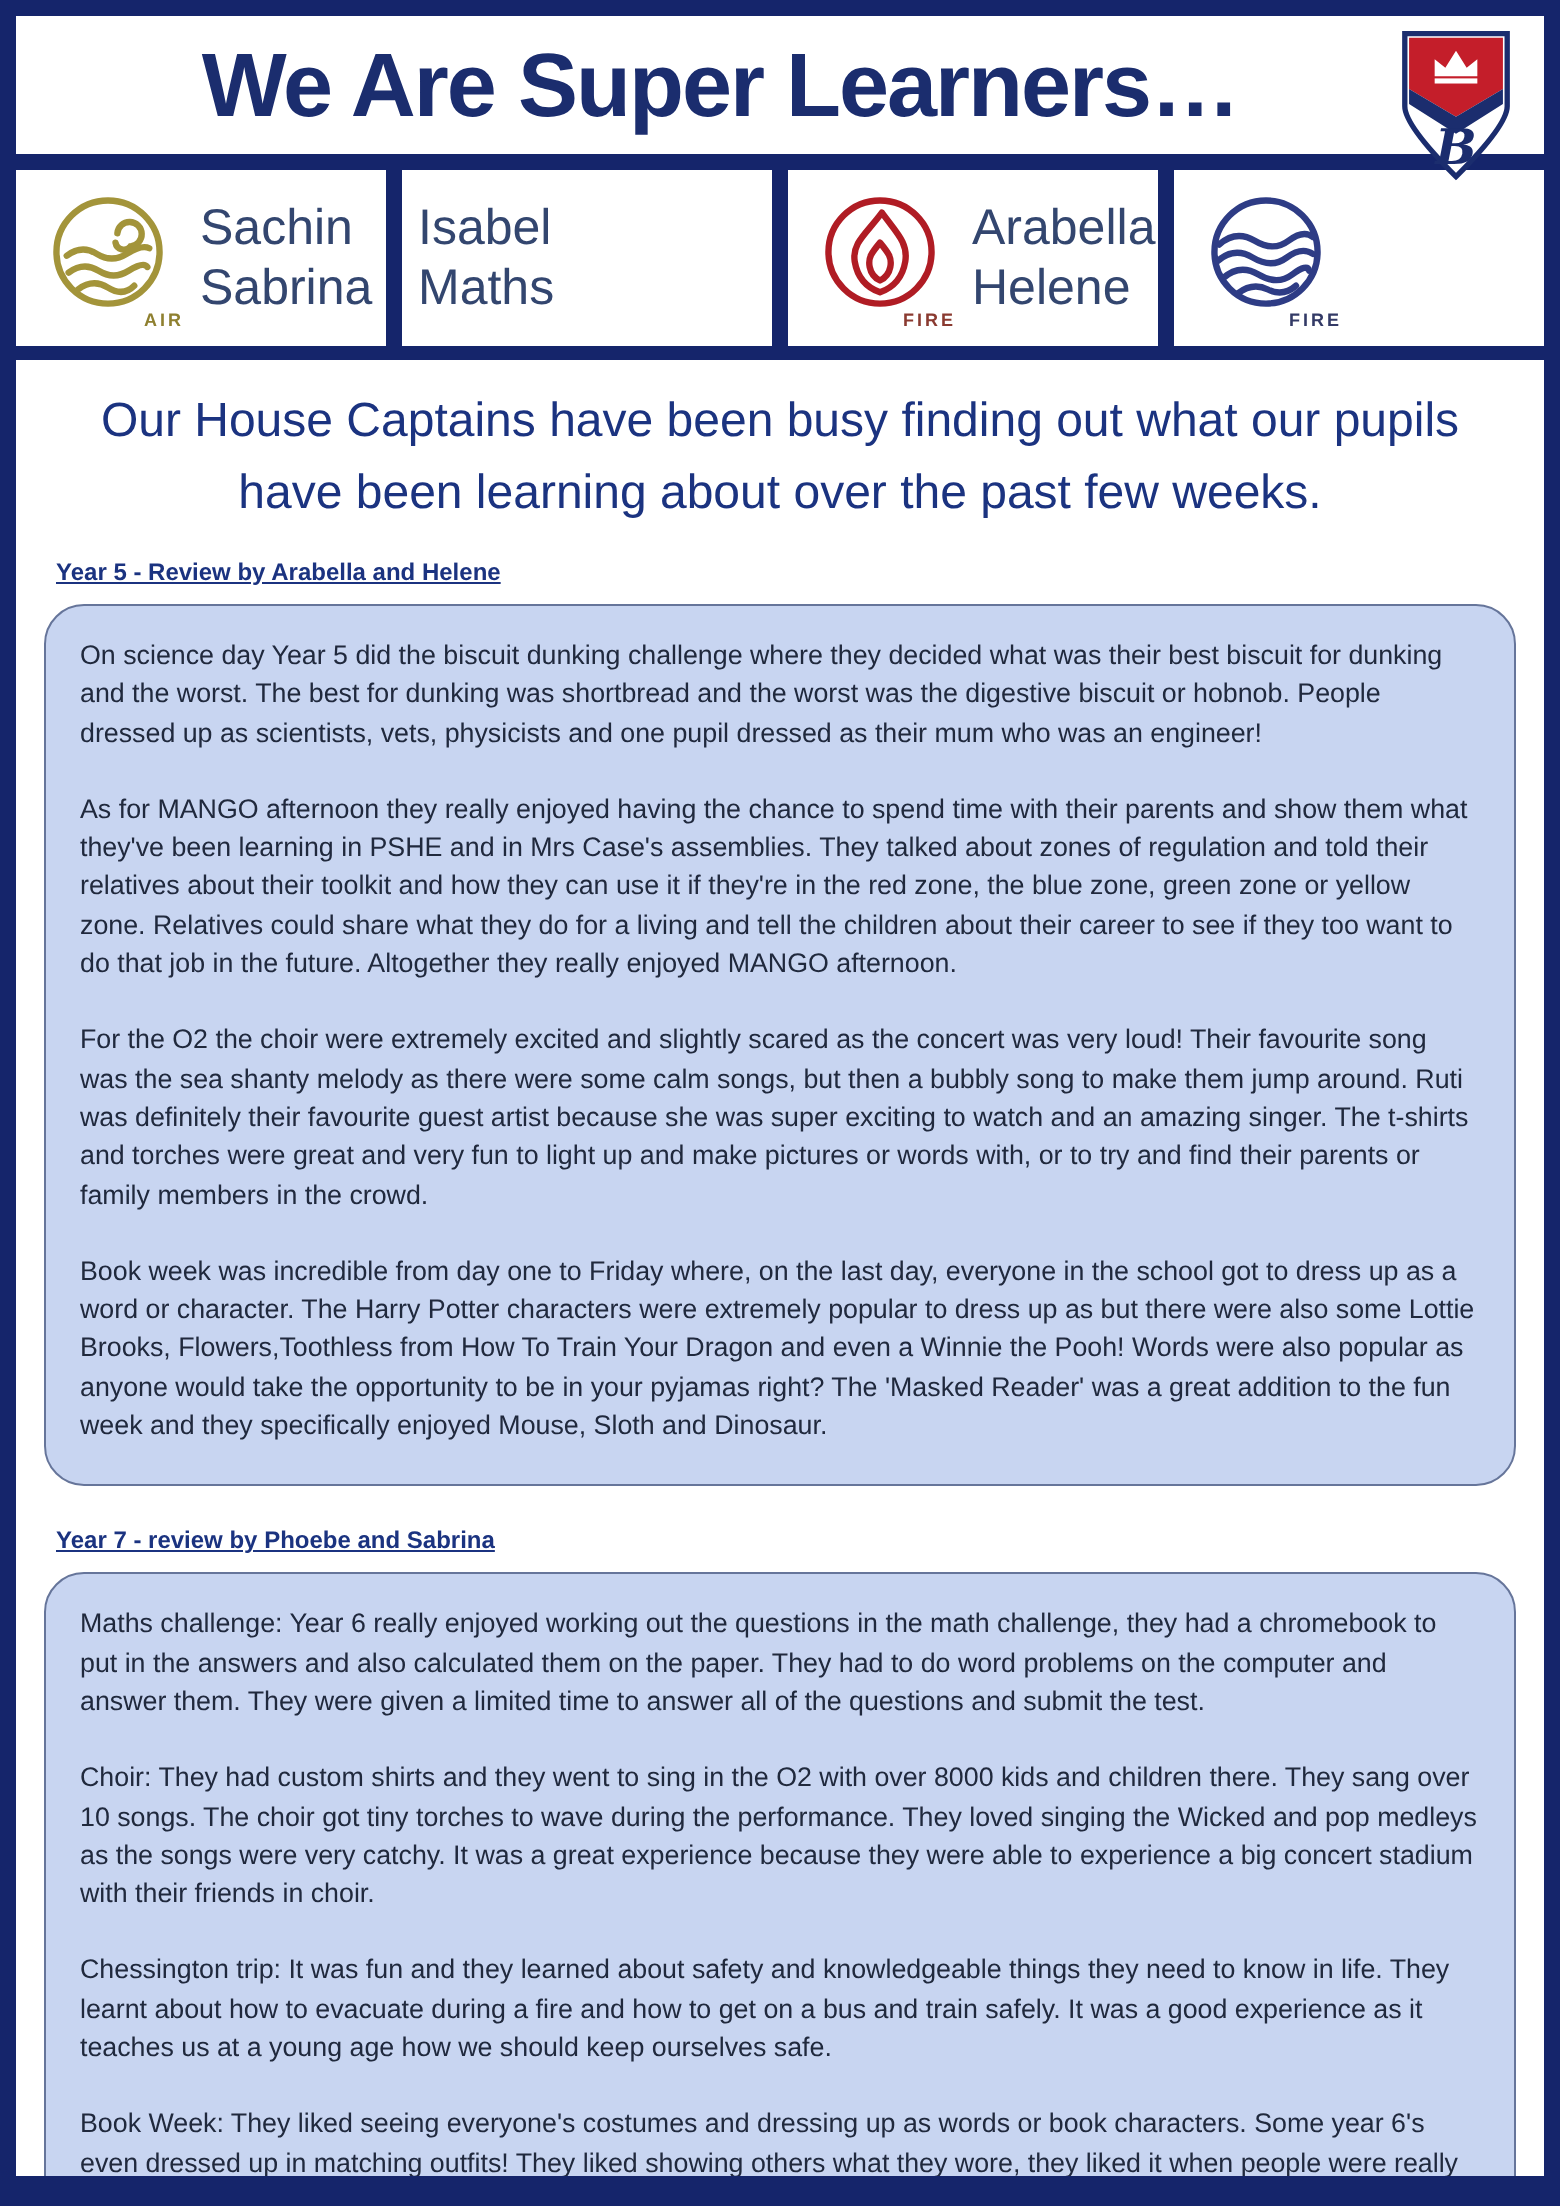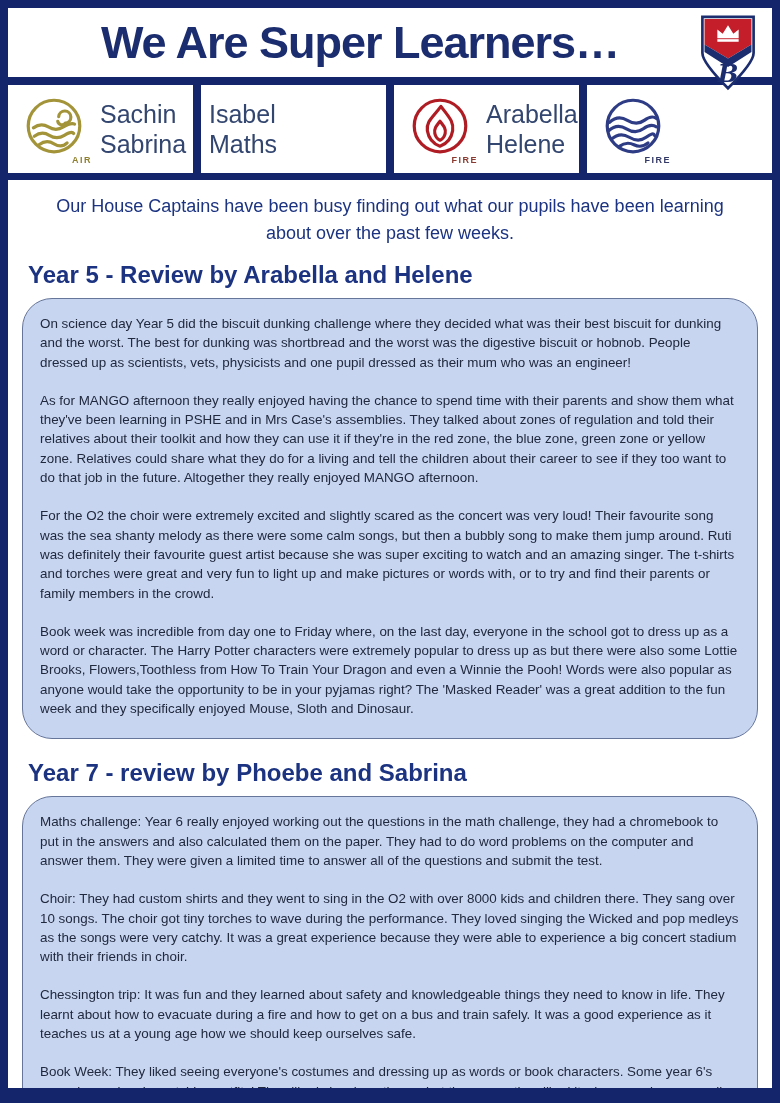--- a/index.html
+++ b/index.html
@@ -65,37 +65,38 @@
     color: #33466f;
     line-height: 1.22;
   }
   main {
     background: #ffffff;
     margin-top: 7px;
     flex: 1;
     overflow: hidden;
   }
   .intro {
-    font-size: 18px;
+    font-size: 24px;
     color: #1b3380;
     text-align: center;
     margin: 13px auto 4px;
     max-width: 700px;
     line-height: 1.5;
   }
   h2 {
-    font-size: 24px;
+    font-size: 12px;
     font-weight: bold;
     color: #1b3380;
     margin: 14px 0 9px 20px;
+    text-decoration: underline;
   }
   .bubble {
     background: #c8d5f1;
     border: 1.5px solid #66759a;
-    border-radius: 30px;
+    border-radius: 20px;
     margin: 0 14px;
     padding: 15px 17px 1px 17px;
   }
   .bubble p {
     font-size: 13.4px;
     line-height: 1.44;
     color: #20293d;
     margin: 0 0 19px 0;
   }
   .year6-block h2 { margin-top: 20px; }

